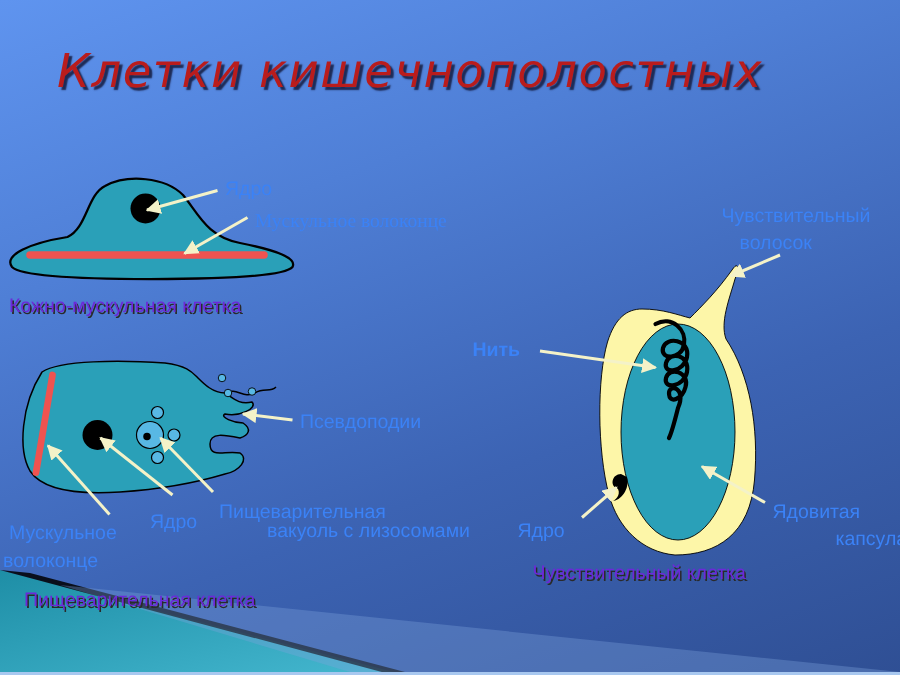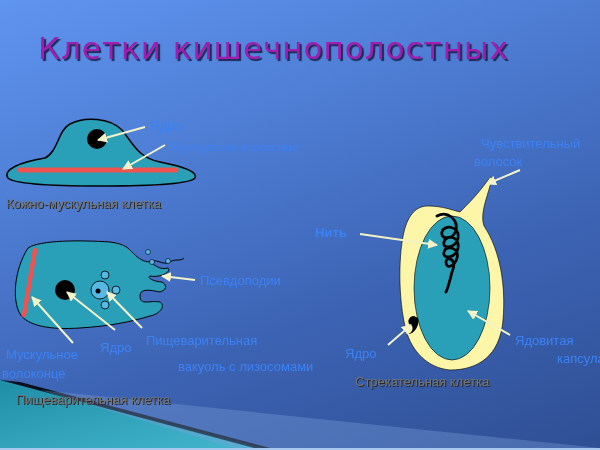--- a/index.html
+++ b/index.html
@@ -4,29 +4,29 @@
 <style>
   html, body { margin:0; padding:0; }
   body {
     width:600px; height:450px; overflow:hidden; position:relative;
     background: linear-gradient(160deg, #5f94ef 0%, #4f7fd6 30%, #3c63b3 65%, #2f4f94 100%);
     font-family: "Liberation Sans", sans-serif;
   }
   .title {
     position:absolute; left:38px; top:30px;
     font-family: "DejaVu Sans", sans-serif;
-    font-size:31px; letter-spacing:1px;
-    color:#a21caf;
+    font-style: italic; font-size:31px; letter-spacing:1px;
+    color:#b91c1c;
     text-shadow: 2px 2px 1px #1d2a55;
   }
   .lbl {
     position:absolute; color:#3b82f6; font-size:13px; line-height:16px; white-space:nowrap;
   }
   .cap {
-    position:absolute; color:#737373; font-size:13px; white-space:nowrap;
+    position:absolute; color:#6d28d9; font-size:13px; white-space:nowrap;
     text-shadow: 1px 1px 0 #2a2a2a;
   }
   svg.diagram { position:absolute; left:0; top:0; }
   .corner { position:absolute; left:0; bottom:0; width:600px; height:80px; pointer-events:none; }
 </style>
 </head>
 <body>
 
 <div class="title">Клетки кишечнополостных</div>
 
@@ -80,30 +80,30 @@
 
 <div class="lbl" style="left:150px;top:118px;">Ядро</div>
 <div class="lbl" style="left:170px;top:139px;font-family:Liberation Serif, serif;">Мускульное волоконце</div>
 <div class="cap" style="left:6px;top:196px;">Кожно-мускульная клетка</div>
 
 <div class="lbl" style="left:200px;top:273px;">Псевдоподии</div>
 <div class="lbl" style="left:6px;top:347px;">Мускульное</div>
 <div class="lbl" style="left:2px;top:366px;">волоконце</div>
 <div class="lbl" style="left:100px;top:340px;">Ядро</div>
 <div class="lbl" style="left:146px;top:333px;">Пищеварительная</div>
-<div class="lbl" style="left:146px;top:359px;padding-left:32px;">вакуоль с лизосомами</div>
+<div class="lbl" style="left:146px;top:346px;padding-left:32px;">вакуоль с лизосомами</div>
 <div class="cap" style="left:16px;top:392px;z-index:2;">Пищеварительная клетка</div>
 
 <div class="lbl" style="left:481px;top:136px;">Чувствительный</div>
-<div class="lbl" style="left:462px;top:154px;padding-left:12px;">волосок</div>
+<div class="lbl" style="left:481px;top:154px;padding-left:12px;">волосок</div>
 <div class="lbl" style="left:315px;top:225px;font-weight:bold;">Нить</div>
 <div class="lbl" style="left:345px;top:346px;">Ядро</div>
 <div class="lbl" style="left:515px;top:333px;">Ядовитая</div>
 <div class="lbl" style="left:515px;top:351px;margin-left:42px;">капсула</div>
-<div class="cap" style="left:355px;top:374px;">Стрекательная клетка</div>
+<div class="cap" style="left:355px;top:374px;">Чувствительный клетка</div>
 
 <svg class="corner" viewBox="0 0 600 80">
   <defs>
     <linearGradient id="teal" x1="0" y1="0" x2="1" y2="1">
       <stop offset="0" stop-color="#1e8ea6"></stop>
       <stop offset="1" stop-color="#45b8d0"></stop>
     </linearGradient>
   </defs>
   <polygon points="0,10 270,80 0,80" fill="url(#teal)"></polygon>
   <polygon points="0,10 20,12 270,78 262,80" fill="#000" opacity="0.85"></polygon>

